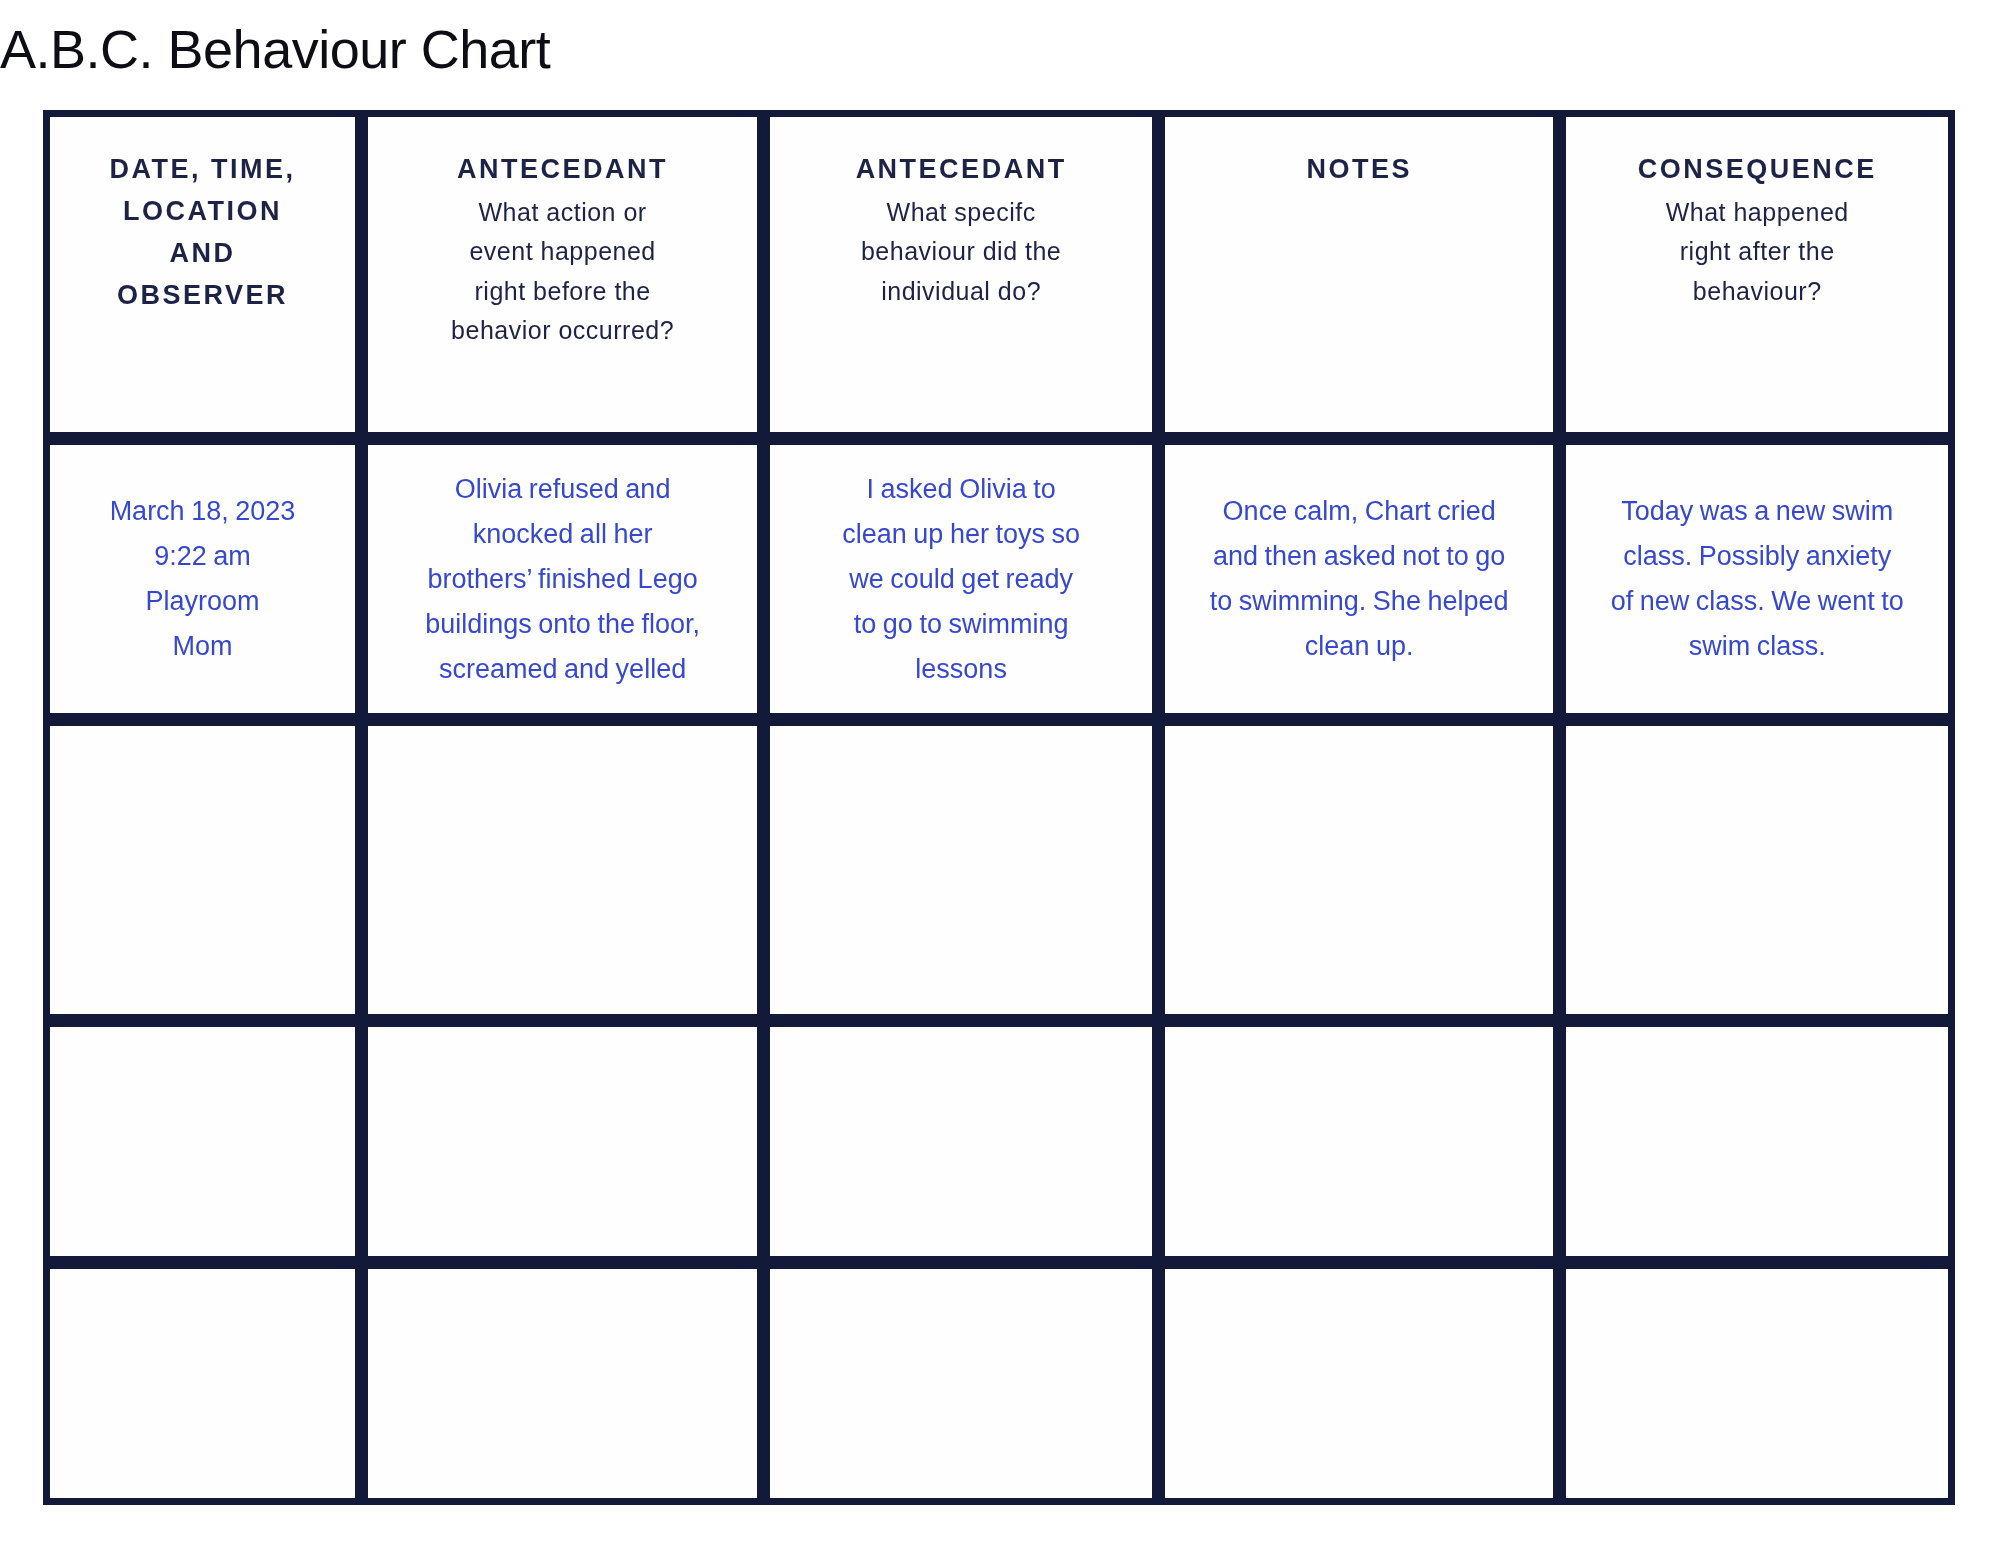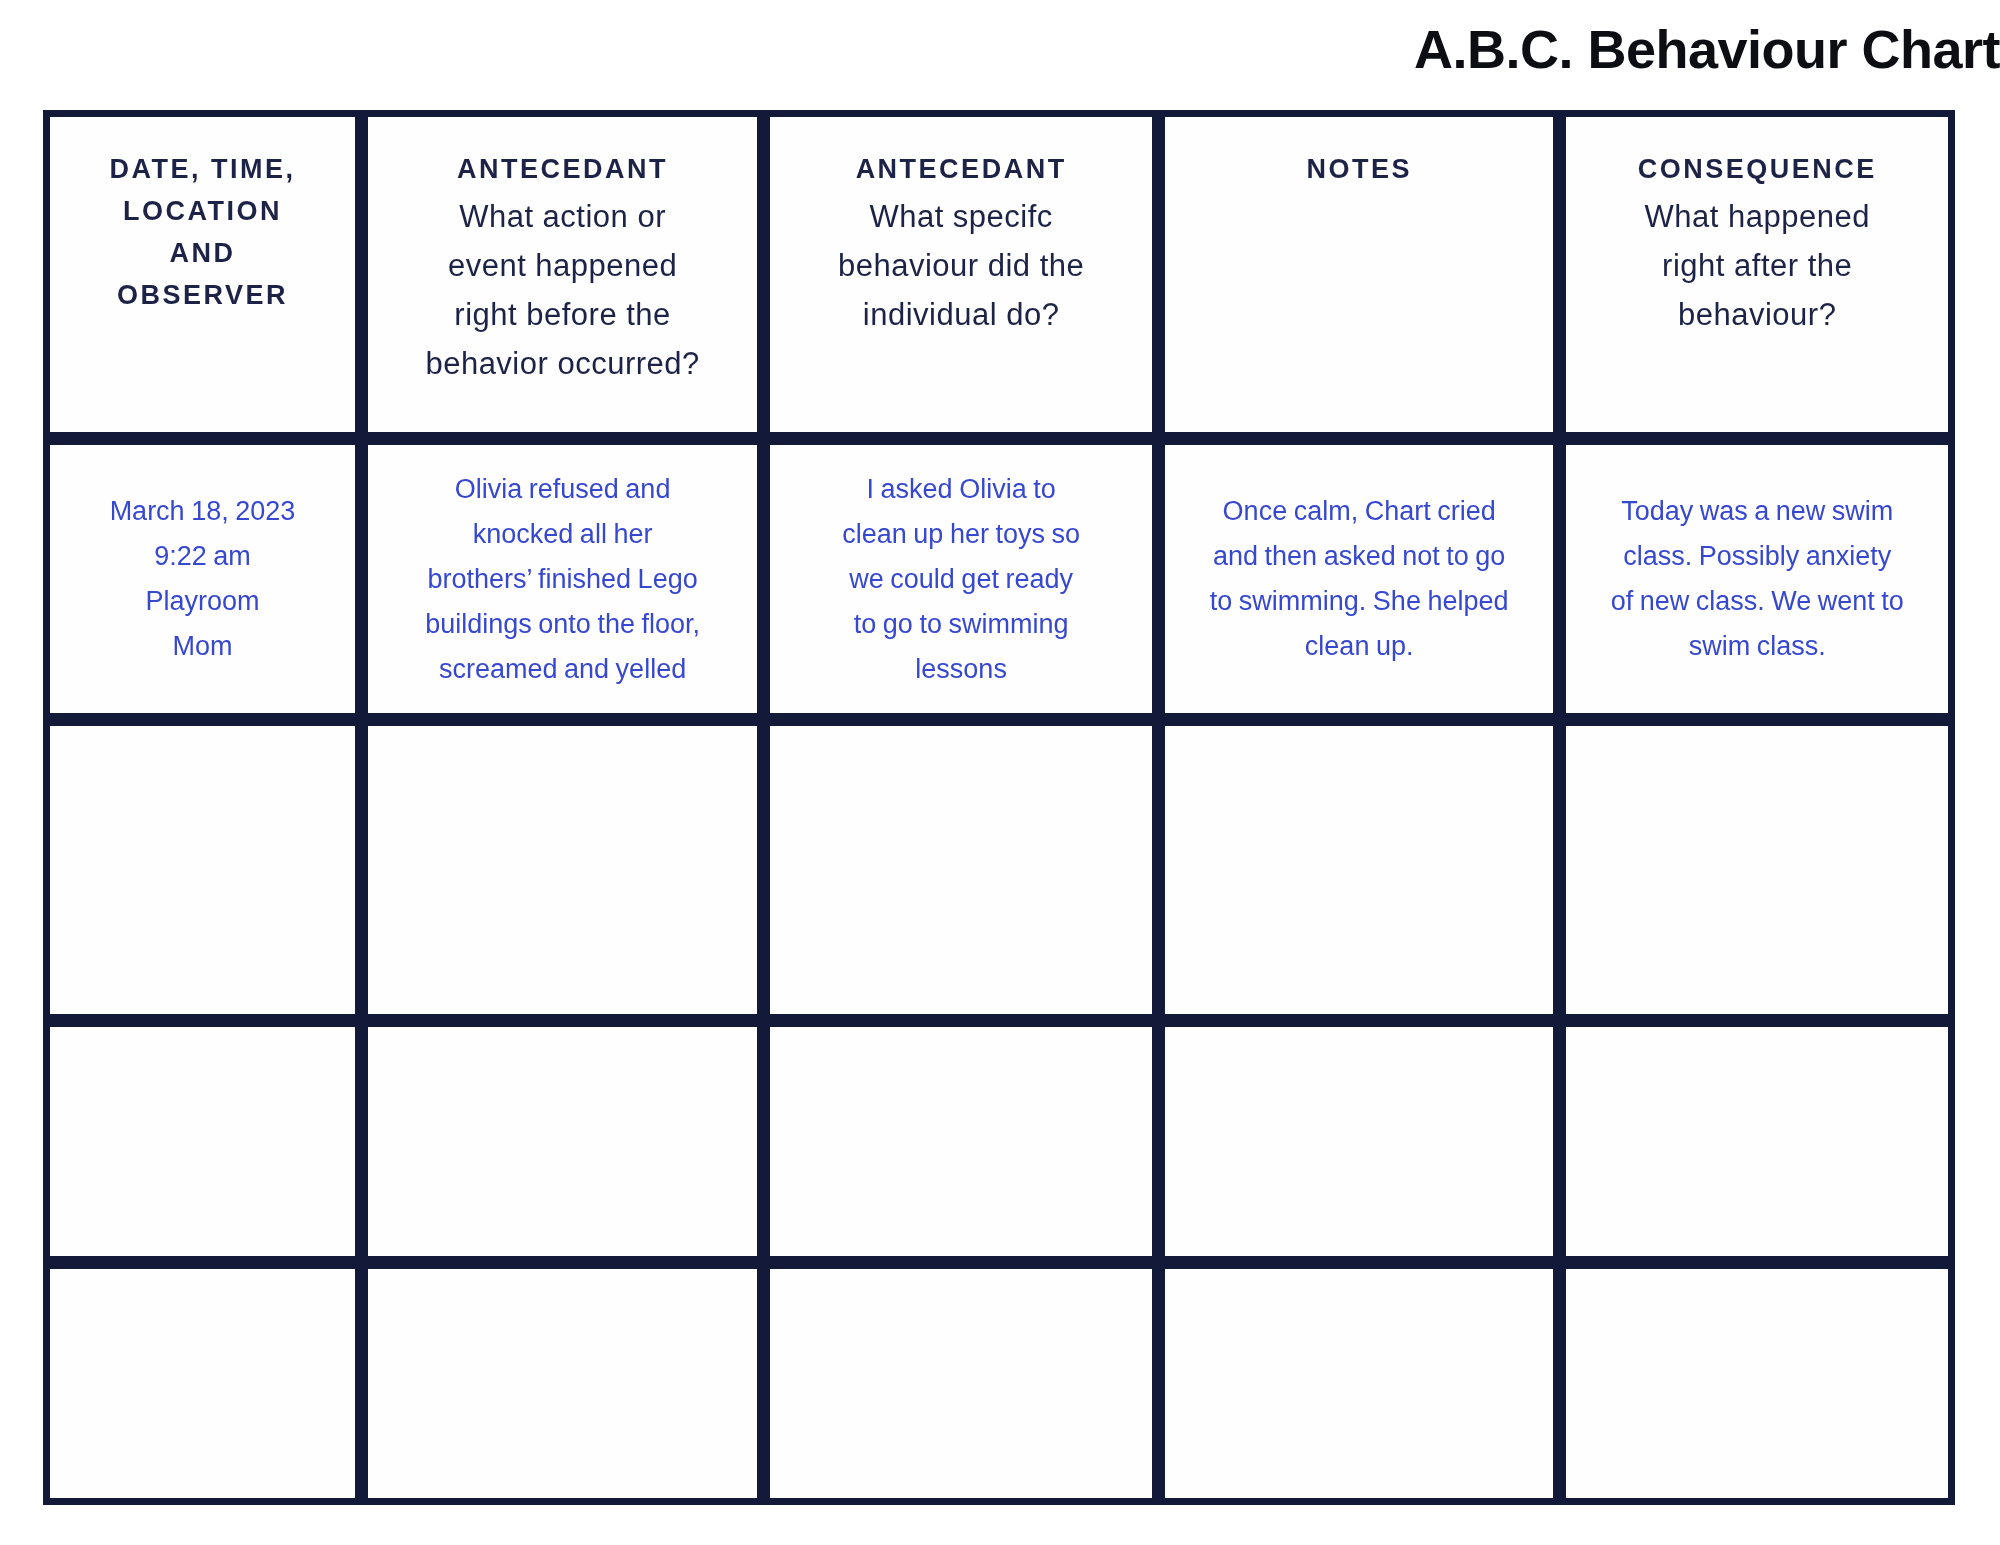--- a/index.html
+++ b/index.html
@@ -4,22 +4,22 @@
 <style>
   html,body{margin:0;padding:0;}
   body{
     width:2000px;height:1545px;position:relative;
     background:#ffffff;
     font-family:"Liberation Sans", sans-serif;
     overflow:hidden;
   }
   .page-title{
     position:absolute;left:0;top:18px;width:2000px;
-    text-align:right;
-    font-size:54px;font-weight:700;letter-spacing:-0.5px;
+    text-align:left;
+    font-size:54px;font-weight:400;letter-spacing:-0.5px;
     color:#0d0e14;
   }
   .abc-table{
     position:absolute;left:43px;top:110px;
     width:1912px;height:1395px;
     box-sizing:border-box;
     background:#131938;
     display:grid;
     grid-template-columns:310fr 396fr 388fr 395fr 388fr;
     grid-template-rows:321fr 273fr 293fr 233fr 233fr;
@@ -33,21 +33,21 @@
   .head-cell{
     display:flex;flex-direction:column;align-items:center;
     padding:32px 14px 10px 14px;
     text-align:center;
   }
   .h-label{
     font-size:27px;font-weight:700;letter-spacing:2.5px;
     color:#1d2346;line-height:1.55;white-space:pre-line;
   }
   .h-desc{
-    font-size:31px;font-weight:500;letter-spacing:0.5px;
+    font-size:25px;font-weight:500;letter-spacing:0.5px;
     color:#1d2346;line-height:1.58;white-space:pre-line;
     margin-top:2px;
   }
   .data-cell{
     display:flex;align-items:center;justify-content:center;
     text-align:center;
     padding:12px 18px;
   }
   .hand{
     font-family:cursive, sans-serif;

